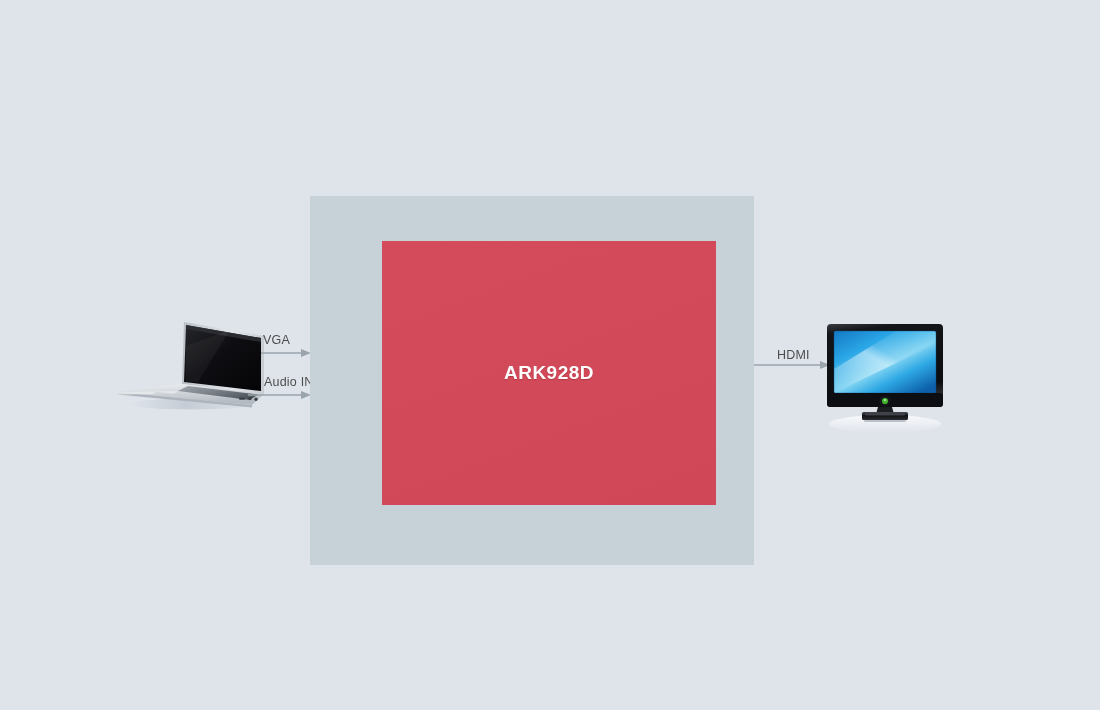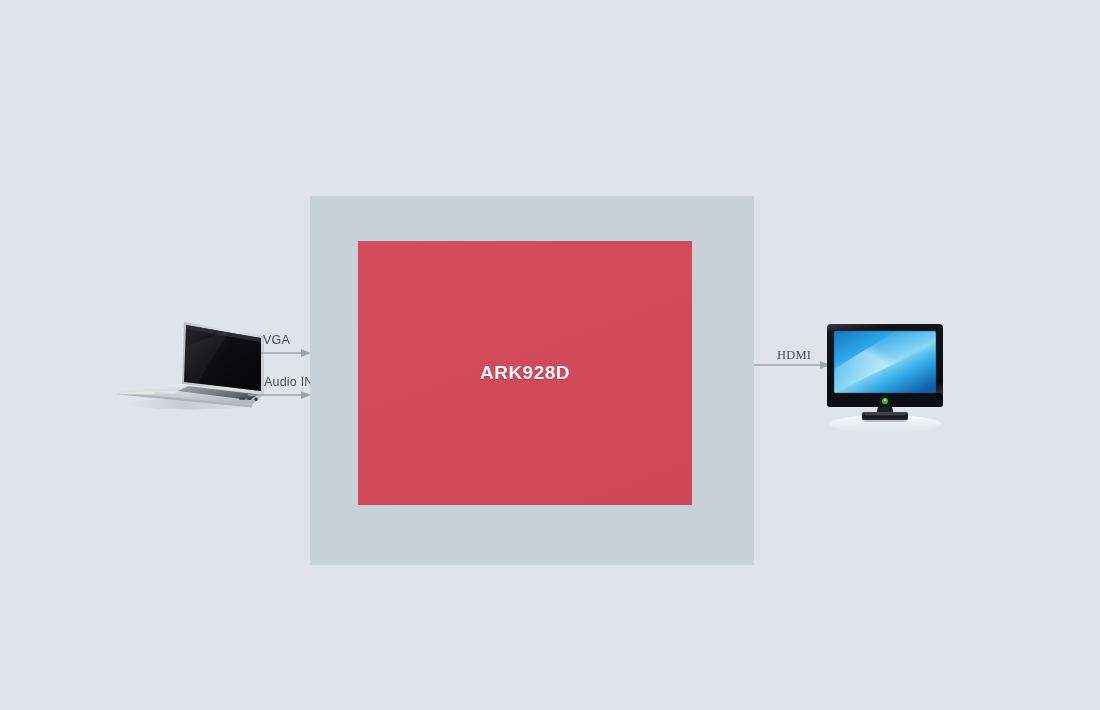--- a/index.html
+++ b/index.html
@@ -28,21 +28,21 @@
   .device-frame {
     position: absolute;
     left: 310px;
     top: 196px;
     width: 444px;
     height: 369px;
     background: #c6d2d8;
   }
   .device-body {
     position: absolute;
-    left: 358px;
+    left: 382px;
     top: 241px;
     width: 334px;
     height: 264px;
     background: #d3495a;
     background: linear-gradient(160deg,#d44c5b 0%, #d04757 100%);
     display: flex;
     align-items: center;
     justify-content: center;
   }
   .device-label {
@@ -58,21 +58,21 @@
   .conn-label {
     position: absolute;
     font-size: 12.5px;
     color: #4d4d4d;
     font-weight: normal;
     white-space: nowrap;
     letter-spacing: 0.2px;
   }
   .lbl-vga    { left: 263px; top: 333px; }
   .lbl-audio  { left: 264px; top: 375px; }
-  .lbl-hdmi   { left: 777px; top: 348px; font-family: Liberation Serif, serif; }
+  .lbl-hdmi   { left: 777px; top: 348px; }
 
   
   .arrow {
     position: absolute;
     height: 10px;
     display: block;
   }
   .arrow svg { display: block; overflow: visible; }
   .arr-vga   { left: 261px; top: 348px;  width: 50px; }
   .arr-audio { left: 248px; top: 390px;  width: 63px; }

